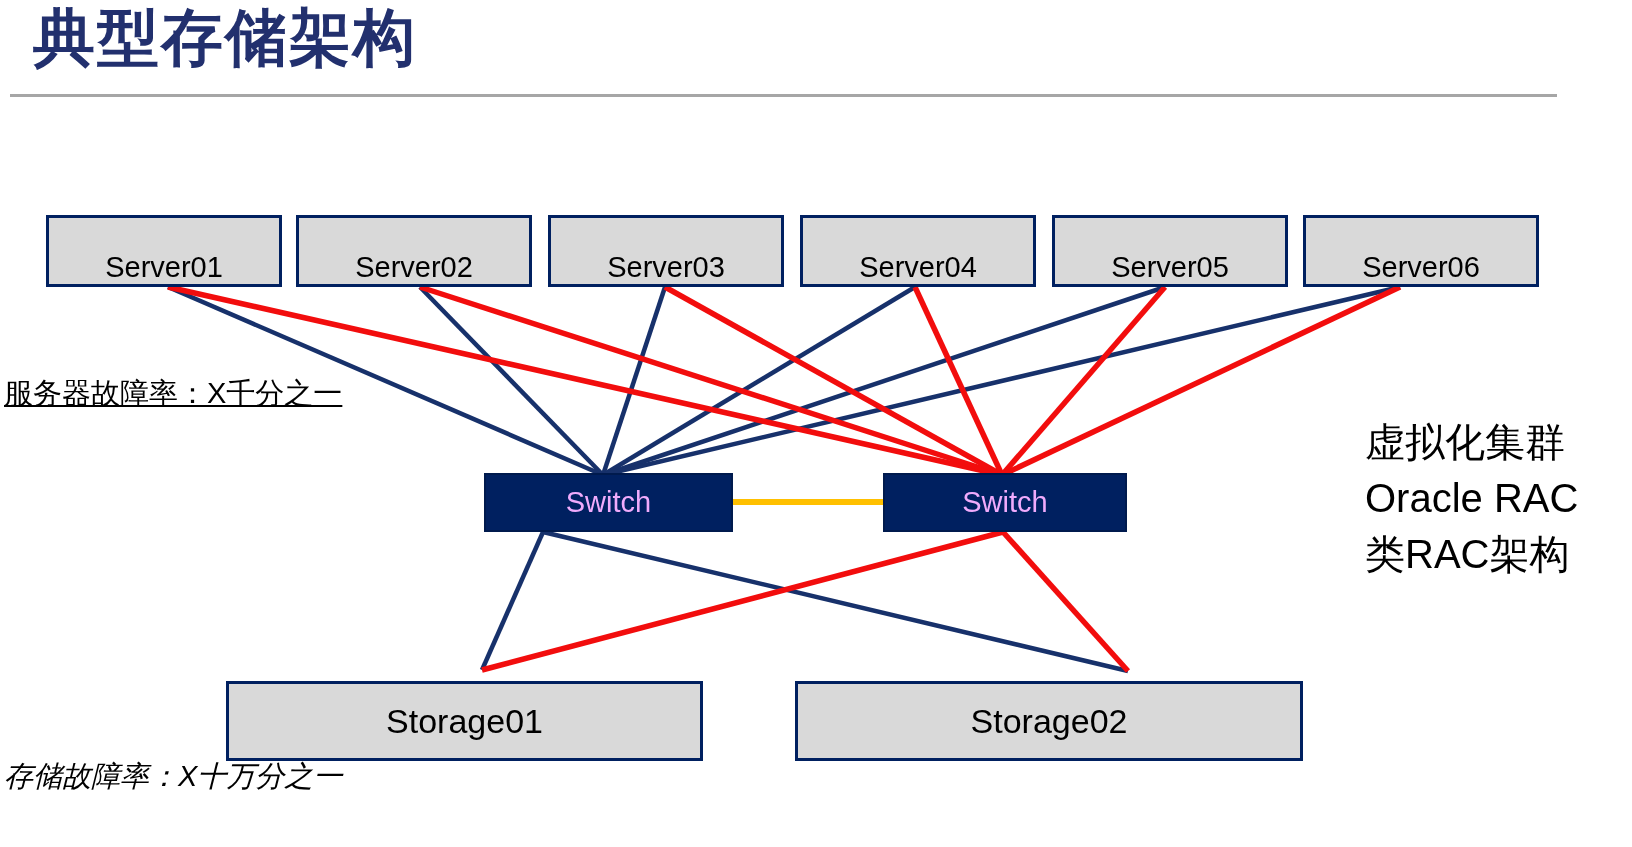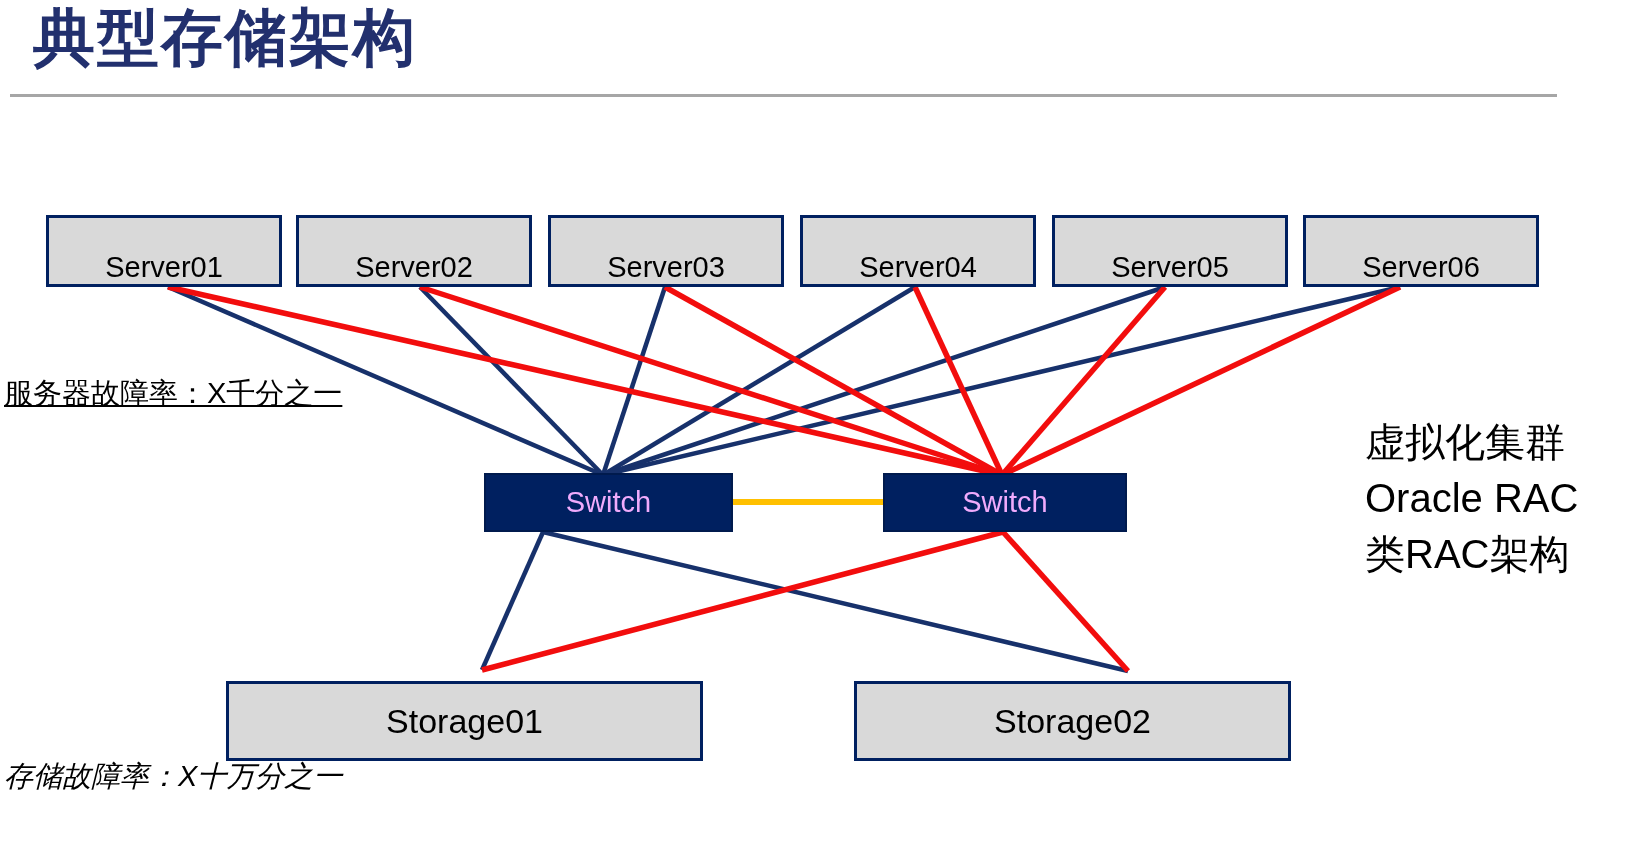--- a/index.html
+++ b/index.html
@@ -99,21 +99,21 @@
 <div class="node switch" style="left:484px;width:249px">
     <span>Switch</span>
   </div>
 <div class="node switch" style="left:883px;width:244px">
     <span>Switch</span>
   </div>
 
 <div class="node gray-box storage" style="left:226px;width:477px">
     <span>Storage01</span>
   </div>
-<div class="node gray-box storage" style="left:854px;width:437px">
+<div class="node gray-box storage" style="left:795px;width:508px">
     <span>Storage02</span>
   </div>
 
 <div class="side-label" id="server-failure-label">服务器故障率：X千分之一</div>
 <div class="side-label" id="storage-failure-label">存储故障率：X十万分之一</div>
 
 <div class="annotation">
   <div>虚拟化集群</div>
   <div>Oracle RAC</div>
   <div>类RAC架构</div>

